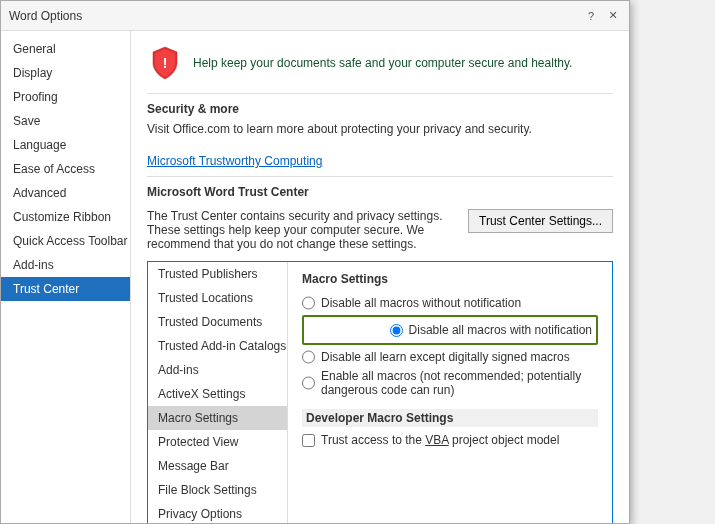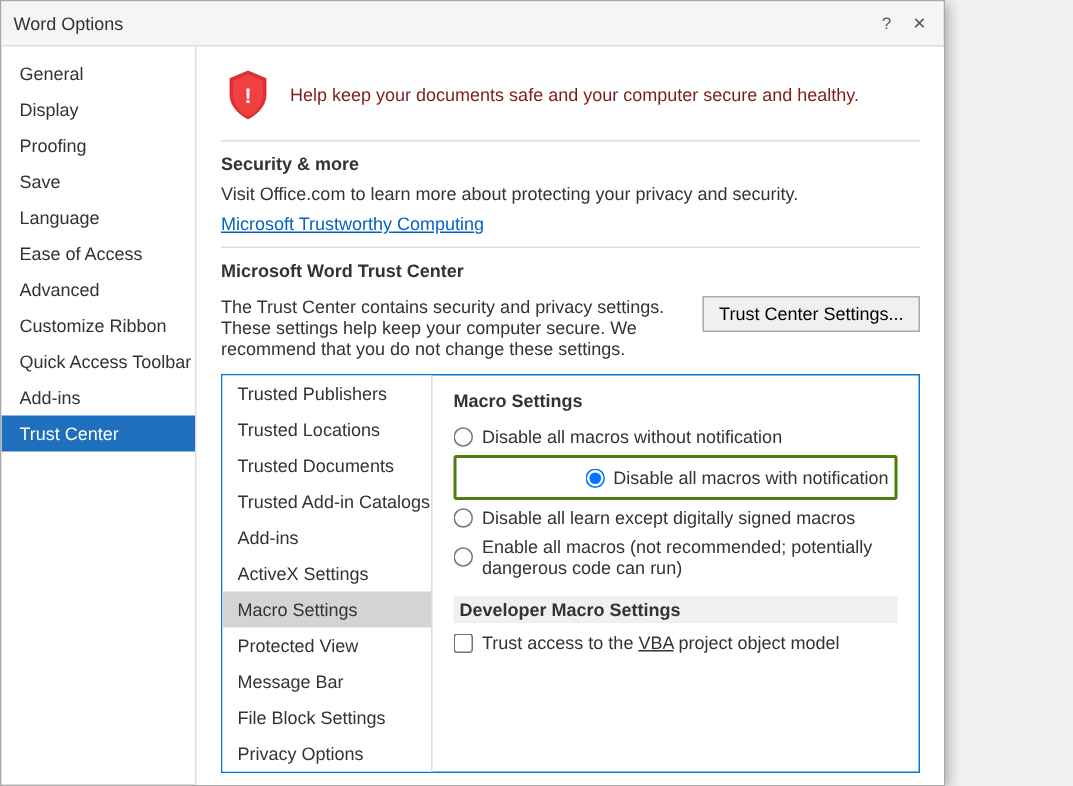--- a/index.html
+++ b/index.html
@@ -91,21 +91,21 @@
     }
 
     .shield-icon {
       width: 36px;
       height: 36px;
       flex-shrink: 0;
     }
 
     .header-text {
       font-size: 12px;
-      color: #7f1d1d;
+      color: #14532d;
     }
 
     .section-divider {
       border: none;
       border-top: 1px solid #ddd;
       margin: 8px 0;
     }
 
     .section-label {
       font-weight: 600;
@@ -119,21 +119,21 @@
       color: #333;
       margin-bottom: 4px;
     }
 
     .link-text {
       color: #0563c1;
       text-decoration: underline;
       cursor: pointer;
       font-size: 12px;
       display: inline-block;
-      margin-top: 2px;
+      margin-top: 14px;
       margin-left: 0px;
     }
 
     .trust-center-header {
       display: flex;
       justify-content: space-between;
       align-items: flex-start;
       margin-top: 10px;
     }
 

